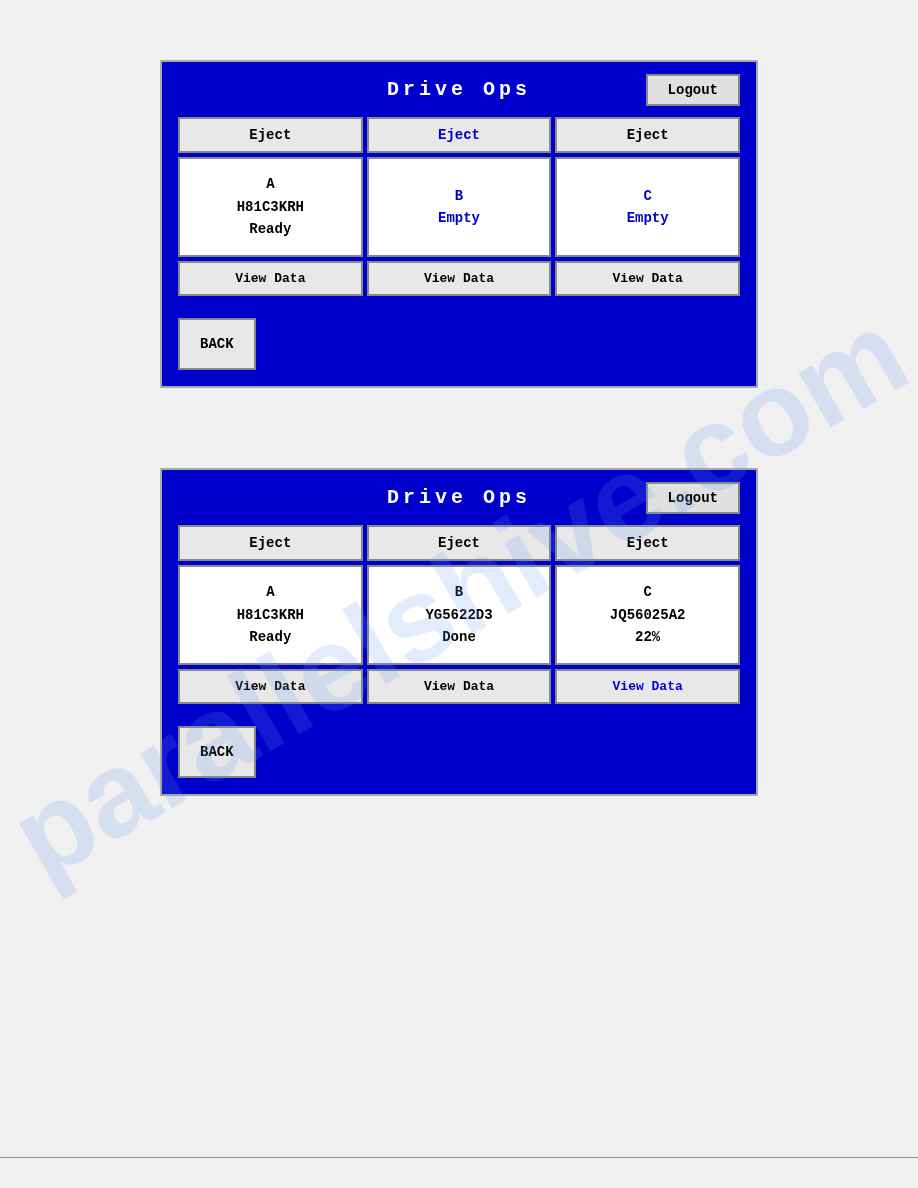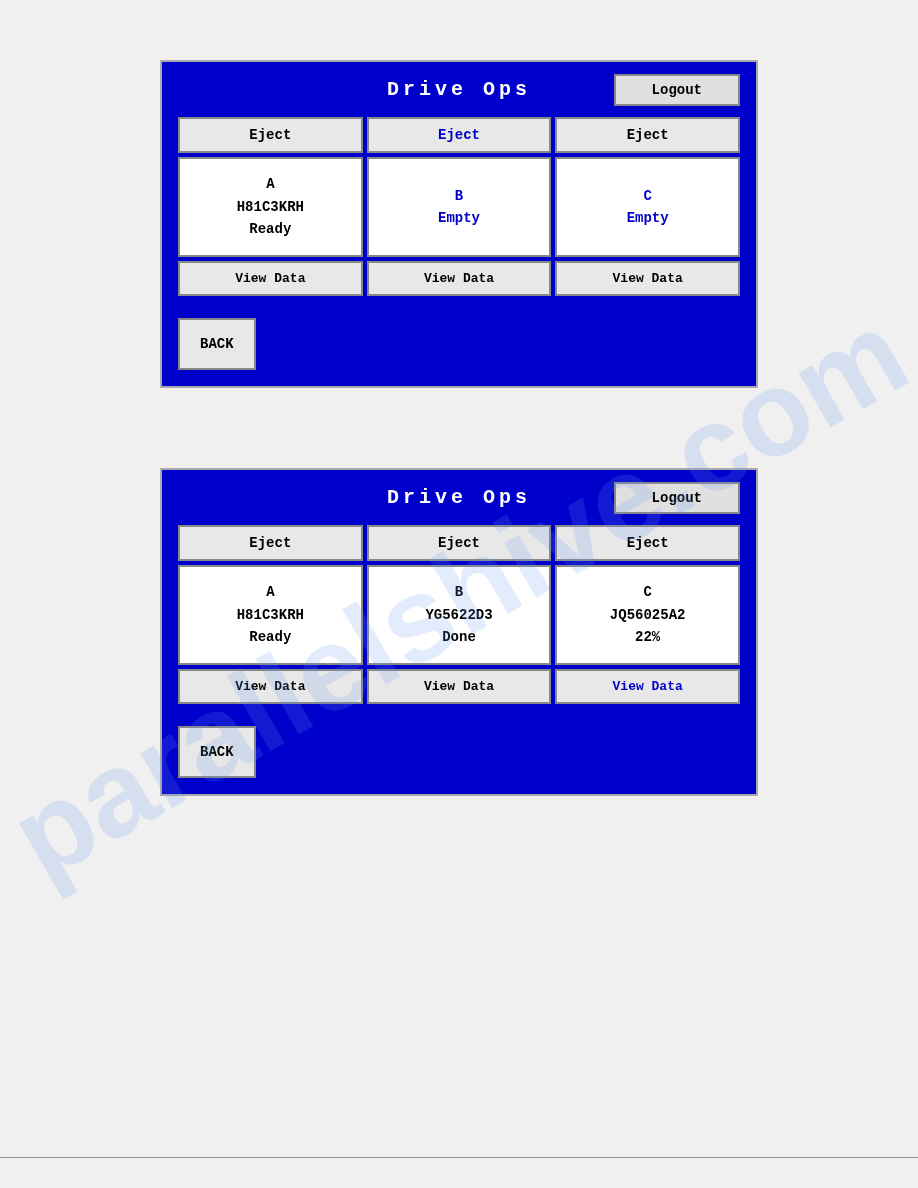--- a/index.html
+++ b/index.html
@@ -64,21 +64,21 @@
       letter-spacing: 4px;
       font-family: 'Courier New', Courier, monospace;
     }
 
     .logout-button {
       position: absolute;
       right: 0;
       top: -4px;
       background: #e0e0e0;
       border: 2px solid #888;
-      padding: 6px 36px;
+      padding: 6px 20px;
       font-size: 14px;
       font-family: 'Courier New', Courier, monospace;
       cursor: pointer;
       font-weight: bold;
     }
 
     .drives-grid {
       display: grid;
       grid-template-columns: repeat(3, 1fr);
       gap: 4px;

